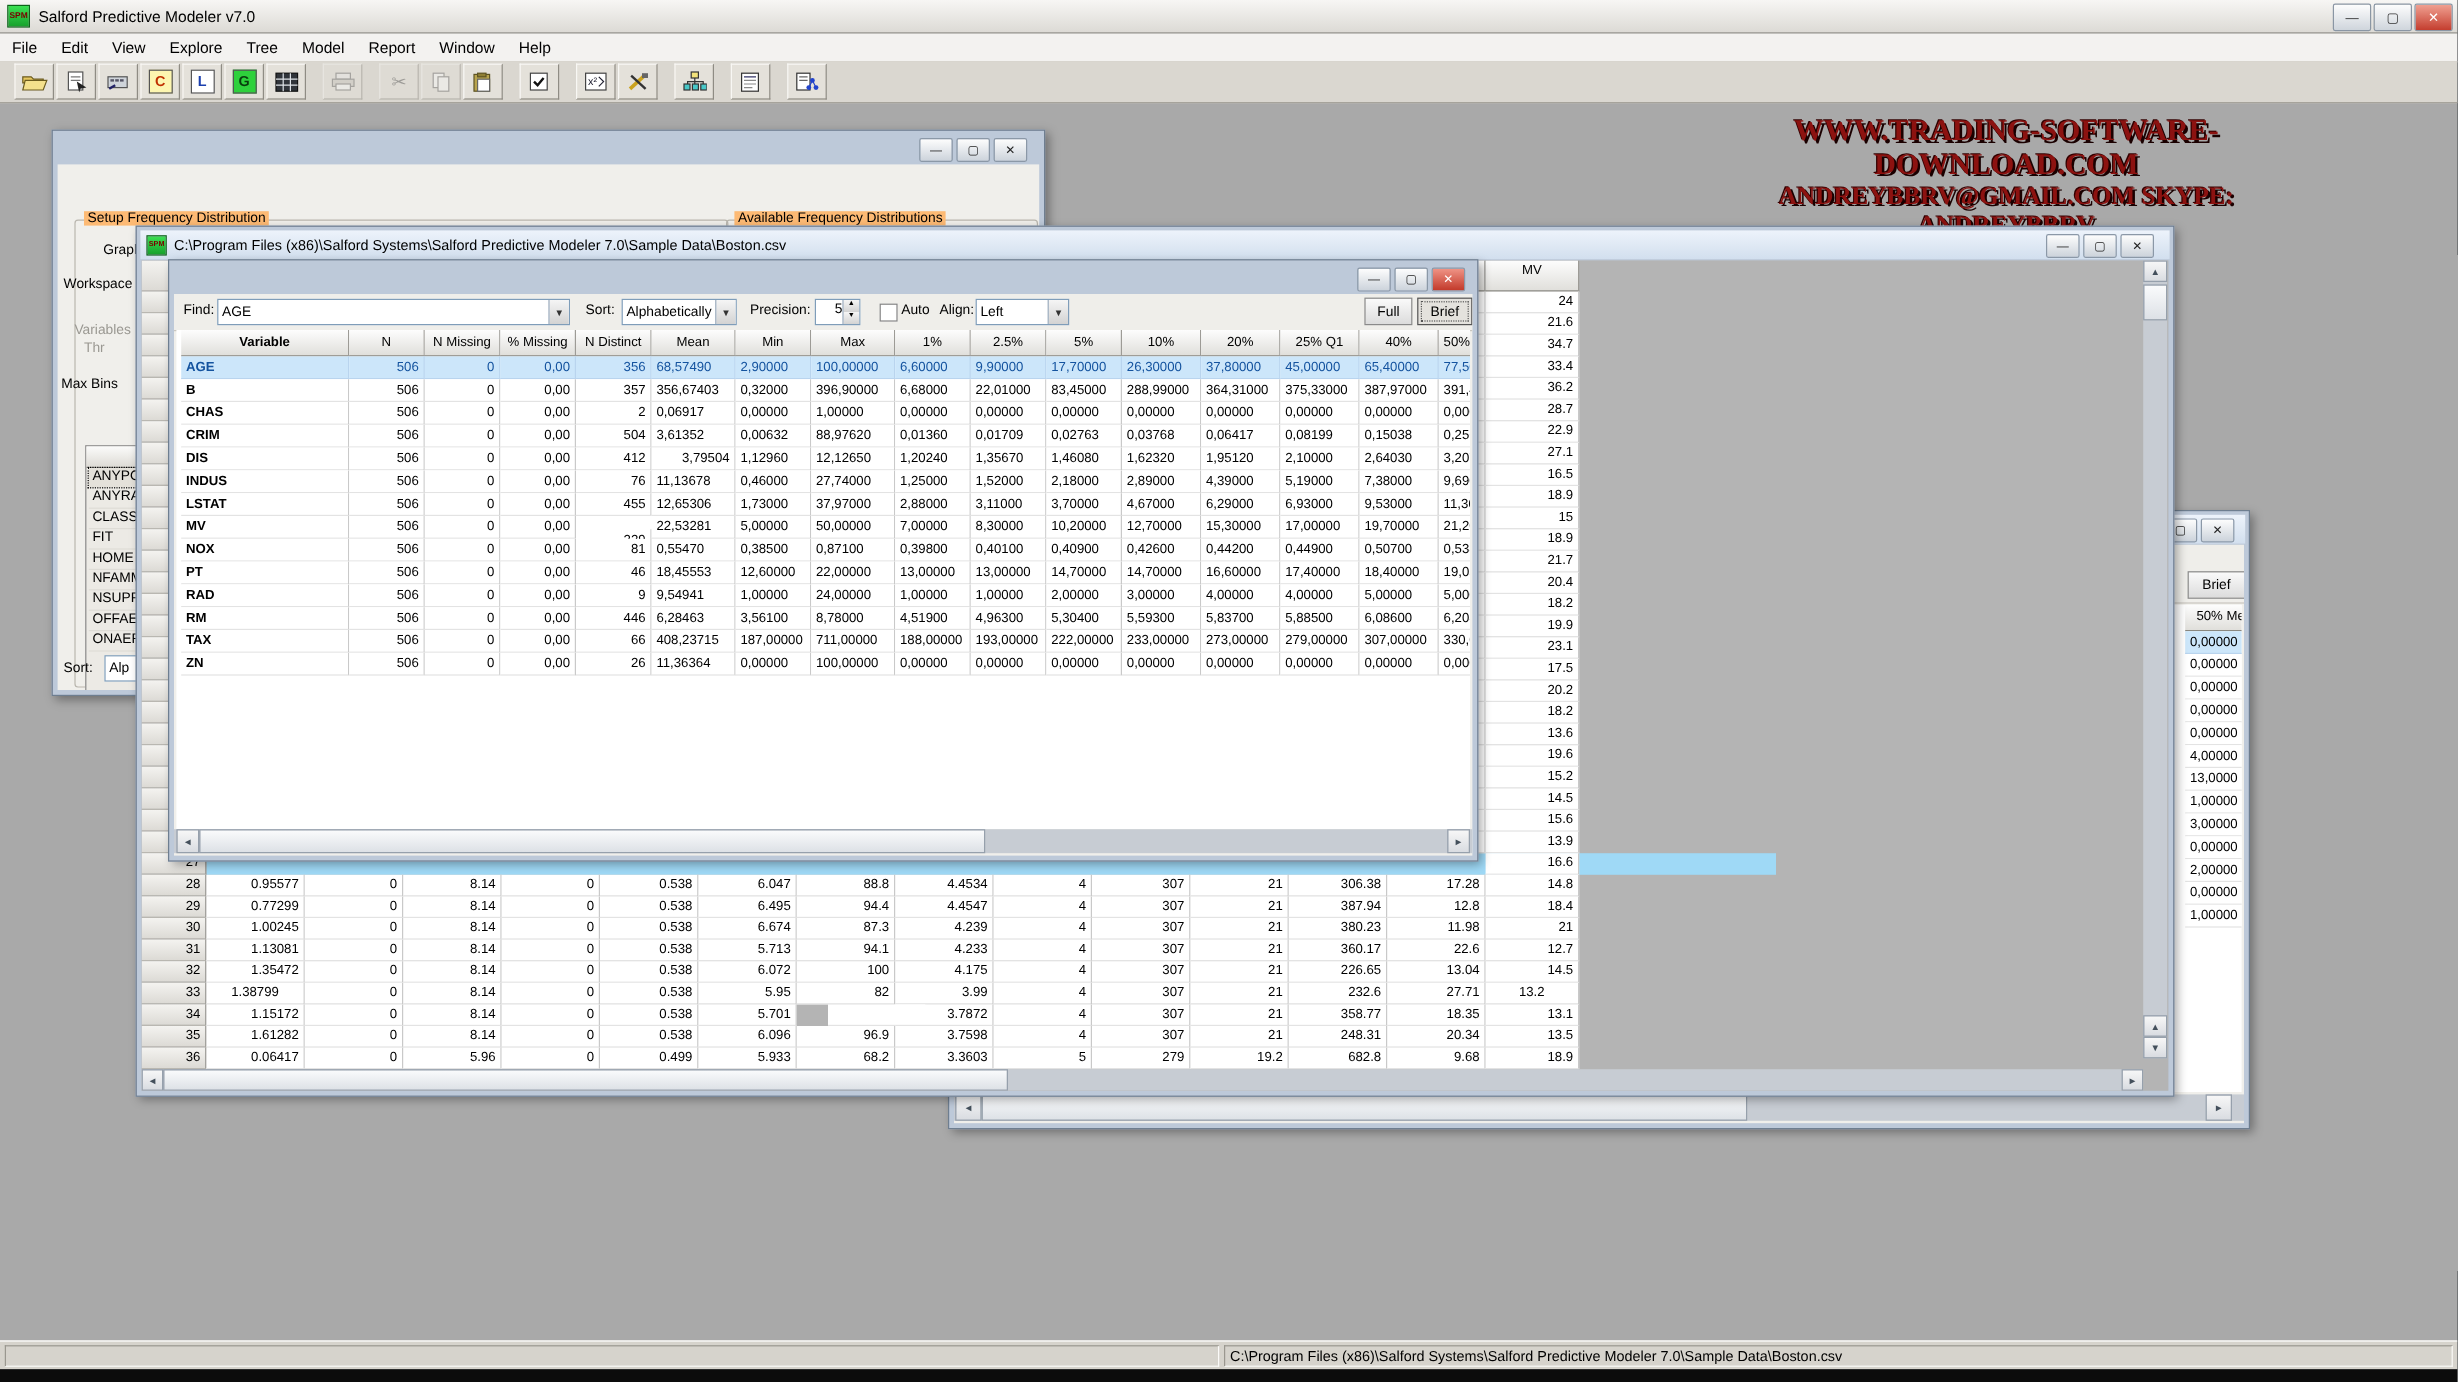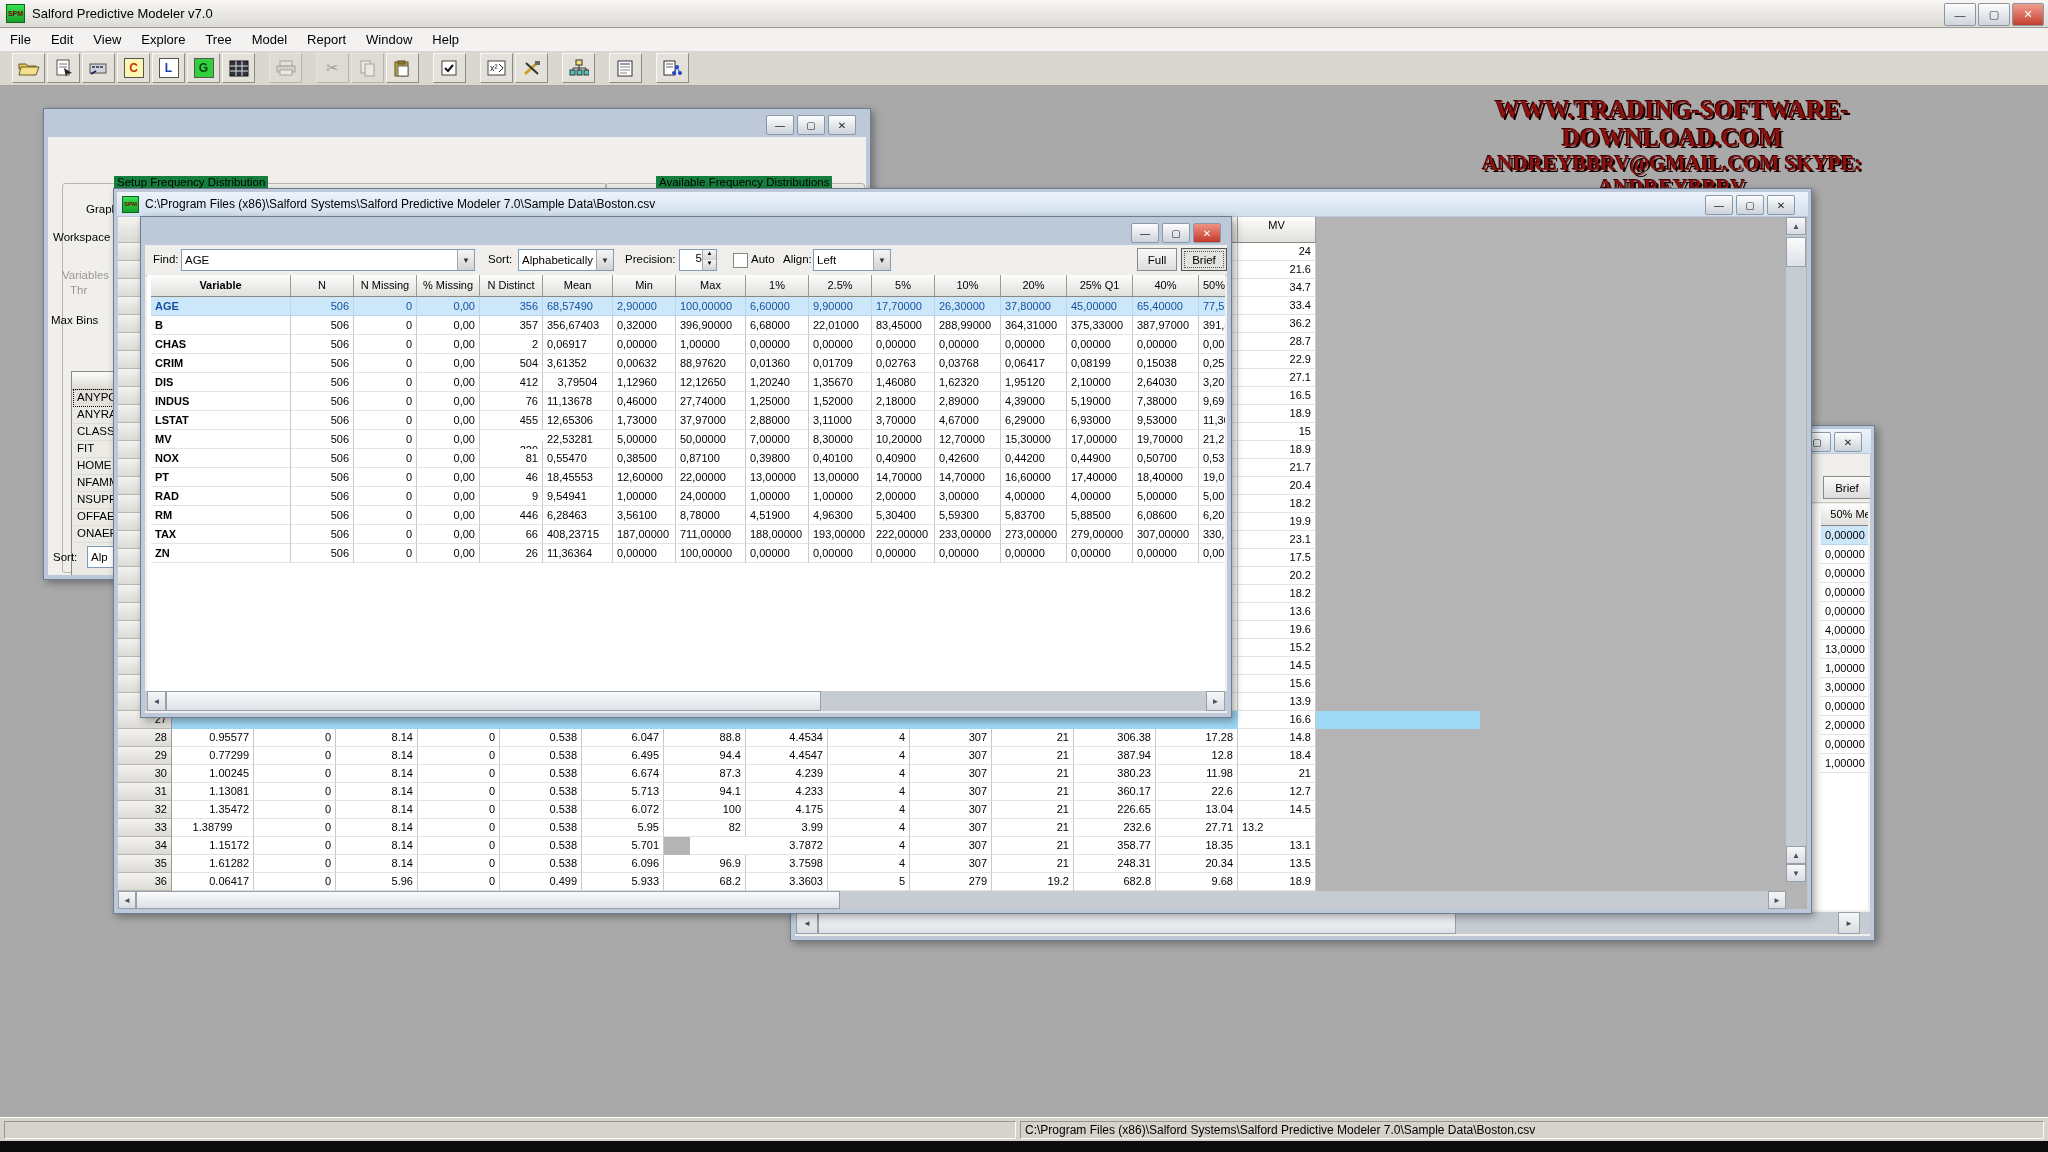--- a/index.html
+++ b/index.html
@@ -48,21 +48,21 @@
     border-bottom:1px solid #b9b7b1;text-align:right;}
   .combo{position:absolute;background:#fff;border:1px solid #7f9db9;box-sizing:border-box;
     font-size:11.5px;display:flex;align-items:center;overflow:hidden;}
   .combo .ctext{flex:1;padding:0 3px;white-space:nowrap;overflow:hidden;}
   .combo .carw{width:16px;align-self:stretch;background:linear-gradient(#f5f5f5,#d3d3d3);
     border-left:1px solid #9ab;display:flex;align-items:center;justify-content:center;font-size:8px;color:#333;}
   .pbtn{position:absolute;background:linear-gradient(#fafafa,#dcdcdc);border:1px solid #8a8a8a;
     box-sizing:border-box;font-size:11.5px;display:flex;align-items:center;justify-content:center;}
   .lbl{position:absolute;font-size:11.5px;white-space:nowrap;}
   .groupbox{position:absolute;border:1px solid #b9b6ae;border-radius:3px;box-sizing:border-box;}
-  .grouplabel{position:absolute;font-size:11.5px;background:#15803d;padding:0 3px;white-space:nowrap;margin-left:44px;}
+  .grouplabel{position:absolute;font-size:11.5px;background:#fdba74;padding:0 3px;white-space:nowrap;}
   
   .sb-arrow{position:absolute;background:linear-gradient(#f7f7f7,#d9dce1);border:1px solid #96a0ac;
     box-sizing:border-box;display:flex;align-items:center;justify-content:center;font-size:8px;color:#44505c;}
   .sb-track{position:absolute;background:#c7ccd3;}
   .sb-thumb{position:absolute;background:linear-gradient(#fafbfc,#dde1e6);border:1px solid #96a0ac;box-sizing:border-box;}
   
   .watermark{position:absolute;left:1452px;top:96px;width:440px;text-align:center;z-index:6;
     font-family:"Liberation Serif","DejaVu Serif",serif;font-weight:bold;color:#8c1210;
     text-shadow:2px 2px 0 #1a0000,-1px -1px 0 #320000;line-height:1.12;}
   .wm1{font-size:25px;letter-spacing:0px;}
@@ -821,21 +821,21 @@
         <div class="cell gridline-cell" style="left: 300px; top: 602px; width: 82px; height: 18px; text-align: right; line-height: 17px;">0</div>
         <div class="cell gridline-cell" style="left: 382px; top: 602px; width: 82px; height: 18px; text-align: right; line-height: 17px;">0.538</div>
         <div class="cell gridline-cell" style="left: 464px; top: 602px; width: 82px; height: 18px; text-align: right; line-height: 17px;">5.95</div>
         <div class="cell gridline-cell" style="left: 546px; top: 602px; width: 82px; height: 18px; text-align: right; line-height: 17px;">82</div>
         <div class="cell gridline-cell" style="left: 628px; top: 602px; width: 82px; height: 18px; text-align: right; line-height: 17px;">3.99</div>
         <div class="cell gridline-cell" style="left: 710px; top: 602px; width: 82px; height: 18px; text-align: right; line-height: 17px;">4</div>
         <div class="cell gridline-cell" style="left: 792px; top: 602px; width: 82px; height: 18px; text-align: right; line-height: 17px;">307</div>
         <div class="cell gridline-cell" style="left: 874px; top: 602px; width: 82px; height: 18px; text-align: right; line-height: 17px;">21</div>
         <div class="cell gridline-cell" style="left: 956px; top: 602px; width: 82px; height: 18px; text-align: right; line-height: 17px;">232.6</div>
         <div class="cell gridline-cell" style="left: 1038px; top: 602px; width: 82px; height: 18px; text-align: right; line-height: 17px;">27.71</div>
-        <div class="cell gridline-cell" style="left: 1120px; top: 602px; width: 78px; height: 18px; text-align: left; line-height: 17px;">13.2</div>
+        <div class="cell gridline-cell" style="left: 1120px; top: 602px; width: 78px; height: 18px; text-align: center; line-height: 17px;">13.2</div>
         <div class="cell num-cell" style="left: 0px; top: 620px; width: 54px; height: 18px; line-height: 17px;">34</div>
         <div class="cell gridline-cell" style="left: 54px; top: 620px; width: 82px; height: 18px; text-align: right; line-height: 17px;">1.15172</div>
         <div class="cell gridline-cell" style="left: 136px; top: 620px; width: 82px; height: 18px; text-align: right; line-height: 17px;">0</div>
         <div class="cell gridline-cell" style="left: 218px; top: 620px; width: 82px; height: 18px; text-align: right; line-height: 17px;">8.14</div>
         <div class="cell gridline-cell" style="left: 300px; top: 620px; width: 82px; height: 18px; text-align: right; line-height: 17px;">0</div>
         <div class="cell gridline-cell" style="left: 382px; top: 620px; width: 82px; height: 18px; text-align: right; line-height: 17px;">0.538</div>
         <div class="cell gridline-cell" style="left: 464px; top: 620px; width: 82px; height: 18px; text-align: right; line-height: 17px;">5.701</div>
         <div class="cell gridline-cell" style="left: 572px; top: 620px; width: 82px; height: 18px; text-align: right; line-height: 17px;">95</div>
         <div class="cell gridline-cell" style="left: 628px; top: 620px; width: 82px; height: 18px; text-align: right; line-height: 17px;">3.7872</div>
         <div class="cell gridline-cell" style="left: 710px; top: 620px; width: 82px; height: 18px; text-align: right; line-height: 17px;">4</div>
@@ -999,21 +999,21 @@
           <div class="cell gridline-cell" style="left: 788px; top: 79px; width: 66px; height: 19px; line-height: 18px; text-align: left;">0,03768</div>
           <div class="cell gridline-cell" style="left: 854px; top: 79px; width: 66px; height: 19px; line-height: 18px; text-align: left;">0,06417</div>
           <div class="cell gridline-cell" style="left: 920px; top: 79px; width: 66px; height: 19px; line-height: 18px; text-align: left;">0,08199</div>
           <div class="cell gridline-cell" style="left: 986px; top: 79px; width: 66px; height: 19px; line-height: 18px; text-align: left;">0,15038</div>
           <div class="cell gridline-cell" style="left: 1052px; top: 79px; width: 40px; height: 19px; line-height: 18px; text-align: left;">0,25650</div>
           <div class="cell gridline-cell" style="left: 4px; top: 98px; width: 140px; height: 19px; font-weight: bold; line-height: 18px;">DIS</div>
           <div class="cell gridline-cell" style="left: 144px; top: 98px; width: 63px; height: 19px; line-height: 18px; text-align: right;">506</div>
           <div class="cell gridline-cell" style="left: 207px; top: 98px; width: 63px; height: 19px; line-height: 18px; text-align: right;">0</div>
           <div class="cell gridline-cell" style="left: 270px; top: 98px; width: 63px; height: 19px; line-height: 18px; text-align: right;">0,00</div>
           <div class="cell gridline-cell" style="left: 333px; top: 98px; width: 63px; height: 19px; line-height: 18px; text-align: right;">412</div>
-          <div class="cell gridline-cell" style="left: 396px; top: 98px; width: 70px; height: 19px; line-height: 18px; text-align: center;">3,79504</div>
+          <div class="cell gridline-cell" style="left: 396px; top: 98px; width: 70px; height: 19px; line-height: 18px; text-align: right;">3,79504</div>
           <div class="cell gridline-cell" style="left: 466px; top: 98px; width: 63px; height: 19px; line-height: 18px; text-align: left;">1,12960</div>
           <div class="cell gridline-cell" style="left: 529px; top: 98px; width: 70px; height: 19px; line-height: 18px; text-align: left;">12,12650</div>
           <div class="cell gridline-cell" style="left: 599px; top: 98px; width: 63px; height: 19px; line-height: 18px; text-align: left;">1,20240</div>
           <div class="cell gridline-cell" style="left: 662px; top: 98px; width: 63px; height: 19px; line-height: 18px; text-align: left;">1,35670</div>
           <div class="cell gridline-cell" style="left: 725px; top: 98px; width: 63px; height: 19px; line-height: 18px; text-align: left;">1,46080</div>
           <div class="cell gridline-cell" style="left: 788px; top: 98px; width: 66px; height: 19px; line-height: 18px; text-align: left;">1,62320</div>
           <div class="cell gridline-cell" style="left: 854px; top: 98px; width: 66px; height: 19px; line-height: 18px; text-align: left;">1,95120</div>
           <div class="cell gridline-cell" style="left: 920px; top: 98px; width: 66px; height: 19px; line-height: 18px; text-align: left;">2,10000</div>
           <div class="cell gridline-cell" style="left: 986px; top: 98px; width: 66px; height: 19px; line-height: 18px; text-align: left;">2,64030</div>
           <div class="cell gridline-cell" style="left: 1052px; top: 98px; width: 40px; height: 19px; line-height: 18px; text-align: left;">3,20745</div>

